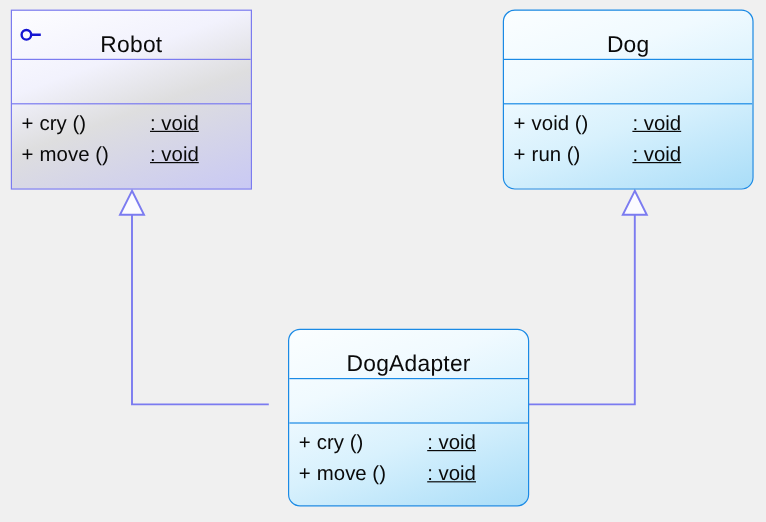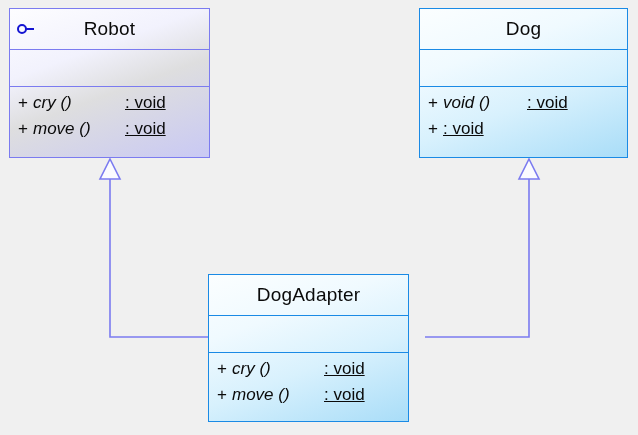--- a/index.html
+++ b/index.html
@@ -54,28 +54,29 @@
     background: linear-gradient(160deg, #fdfdff 0%, #f2f2fd 32%, #dededf 55%, #c9c9f4 100%);
   }
   .box-lavender .compartment + .compartment {
     border-top-color: #7b7bf0;
   }
 
   
   .box-blue {
     border-color: #1a8ae5;
     background: linear-gradient(160deg, #fbfeff 0%, #f0faff 30%, #d8f1fd 60%, #a9ddf8 100%);
+    border-radius: 10px;
   }
   .box-blue .compartment + .compartment {
     border-top-color: #1a8ae5;
   }
 
   .title-row {
     display: flex;
-    align-items: center;
+    align-items: flex-end;
     justify-content: center;
     height: 100%;
     position: relative;
   }
   .class-title {
     font-size: 19px;
     color: #0a0a0a;
     letter-spacing: 0.2px;
     white-space: nowrap;
   }
@@ -108,21 +109,20 @@
     padding-left: 8px;
   }
   .m-vis {
     display: inline-block;
     width: 15px;
     flex: 0 0 auto;
   }
   .m-sig {
     display: inline-block;
     flex: 0 0 auto;
-    font-style: italic;
   }
   .m-type {
     display: inline-block;
     flex: 0 0 auto;
     text-decoration: underline;
   }
 
   
   .sig-w-robot      { width: 92px; }
   .sig-w-dog        { width: 84px; }
@@ -185,26 +185,27 @@
     <div class="compartment attr-compartment"></div>
 
     <div class="compartment methods" style="height:71px;">
       <div class="method-row">
         <span class="m-vis">+</span>
         <span class="m-sig sig-w-dog">void ()</span>
         <span class="m-type">: void</span>
       </div>
       <div class="method-row">
         <span class="m-vis">+</span>
+        <span class="m-sig sig-w-dog">run ()</span>
         <span class="m-type">: void</span>
       </div>
     </div>
   </div>
 
-  <div class="uml-box box-blue" style="left:208px; top:274px; width:201px; height:148px;">
+  <div class="uml-box box-blue" style="left:240px; top:274px; width:201px; height:148px;">
 
     <div class="compartment" style="height:40px;">
       <div class="title-row">
         <span class="class-title">DogAdapter</span>
       </div>
     </div>
 
     <div class="compartment attr-compartment"></div>
 
     <div class="compartment methods" style="height:69px;">

